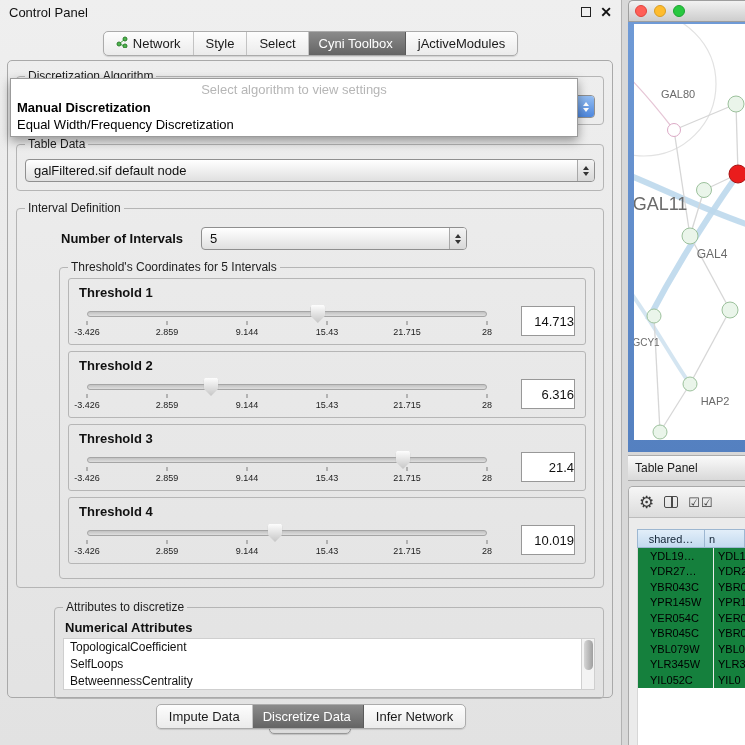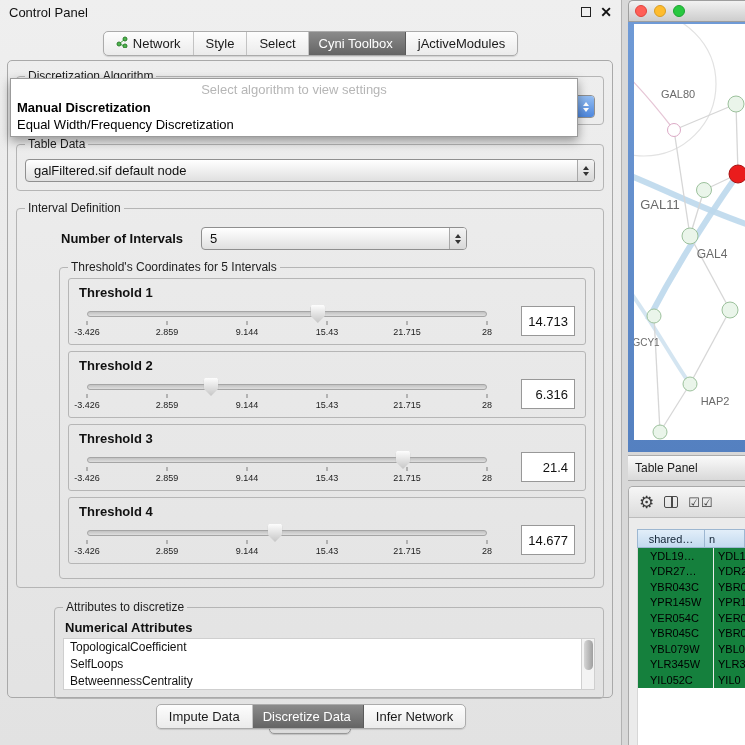--- a/index.html
+++ b/index.html
@@ -120,21 +120,20 @@
     transform: translateX(-50%);
     background: linear-gradient(#fdfdfd, #c6c6c6);
     clip-path: polygon(10% 0, 90% 0, 100% 14%, 100% 58%, 50% 100%, 0 58%, 0 14%);
     filter: drop-shadow(0 1px 1.2px rgba(0,0,0,.55));
   }
   .tick { position: absolute; top: 19px; width: 1px; height: 4px; background: #7d7d7d; transform: translateX(-50%); }
   .slabel { position: absolute; top: 25px; font-size: 9px; color: #1c1c1c; transform: translateX(-50%); white-space: nowrap; }
   .t-value {
     width: 54px; height: 30px; border: 1px solid #989898; background: #fff;
     font-size: 13px; display: flex; align-items: center; justify-content: flex-end;
-    padding-right: 6px;
   }
 
   .group-attrs { margin: 12px 0 0 38px; }
   .attrs-title { font-weight: bold; font-size: 13px; margin: 2px 0 3px 2px; }
   .attr-list { position: relative; background: #fff; height: 52px; overflow: hidden; border: 1px solid #cfcfcf; }
   .attr-item { font-size: 12px; padding: 1px 6px; height: 17px; }
   .vscroll { position: absolute; right: 0; top: 0; bottom: 0; width: 13px; background: #f3f3f3; border-left: 1px solid #d0d0d0; }
   .vthumb { position: absolute; top: 1px; left: 1.5px; width: 9px; height: 30px; border-radius: 5px; background: linear-gradient(90deg, #d6d6d6, #9f9f9f); }
 
   .apply-row { text-align: center; margin-top: 10px; }
@@ -377,21 +376,21 @@
               <div class="tick" style="left:60%"></div>
               <div class="tick" style="left:80%"></div>
               <div class="tick" style="left:100%"></div>
               <span class="slabel" style="left:0%">-3.426</span>
               <span class="slabel" style="left:20%">2.859</span>
               <span class="slabel" style="left:40%">9.144</span>
               <span class="slabel" style="left:60%">15.43</span>
               <span class="slabel" style="left:80%">21.715</span>
               <span class="slabel" style="left:100%">28</span>
             </div>
-            <div class="t-value">14.677</div>
+            <div class="t-value">10.019</div>
           </div>
         </div>
 
       </fieldset>
     </fieldset>
 
     <fieldset class="group group-attrs">
       <legend class="blue">Attributes to discretize</legend>
       <div class="attrs-title">Numerical Attributes</div>
       <div class="attr-list">
@@ -450,21 +449,21 @@
         <path d="M 40 106 L 56 212" stroke="#d6d6d6" stroke-width="1.3"></path>
         <path d="M 70 166 L 56 212" stroke="#d6d6d6" stroke-width="1.3"></path>
         <path d="M 104 150 L 70 166" stroke="#d6d6d6" stroke-width="1.3"></path>
         <path d="M 56 212 L 96 286" stroke="#d6d6d6" stroke-width="1.3"></path>
         <path d="M 96 286 L 56 360" stroke="#d6d6d6" stroke-width="1.3"></path>
         <path d="M 20 292 L 26 408" stroke="#d6d6d6" stroke-width="1.3"></path>
         <path d="M 56 360 L 26 408" stroke="#d6d6d6" stroke-width="1.3"></path>
         <path d="M 40 106 C 20 80 2 60 -10 48" fill="none" stroke="#e6c6d6" stroke-width="1.3"></path>
       </svg>
       <span class="net-label" style="left:44px; top:70px;">GAL80</span>
-      <span class="net-label" style="left:26px; top:180px; font-size:13px;">GAL11</span>
+      <span class="net-label" style="left:26px; top:180px; font-size:18px;">GAL11</span>
       <span class="net-label" style="left:78px; top:230px; font-size:12px;">GAL4</span>
       <span class="net-label" style="left:12px; top:318px; font-size:10px;">GCY1</span>
       <span class="net-label" style="left:81px; top:377px;">HAP2</span>
       <div class="node pink" style="left:40px; top:106px; width:14px; height:14px;"></div>
       <div class="node" style="left:102px; top:80px; width:17px; height:17px;"></div>
       <div class="node red" style="left:104px; top:150px; width:19px; height:19px;"></div>
       <div class="node" style="left:70px; top:166px; width:16px; height:16px;"></div>
       <div class="node" style="left:56px; top:212px; width:17px; height:17px;"></div>
       <div class="node" style="left:96px; top:286px; width:17px; height:17px;"></div>
       <div class="node" style="left:20px; top:292px; width:15px; height:15px;"></div>

